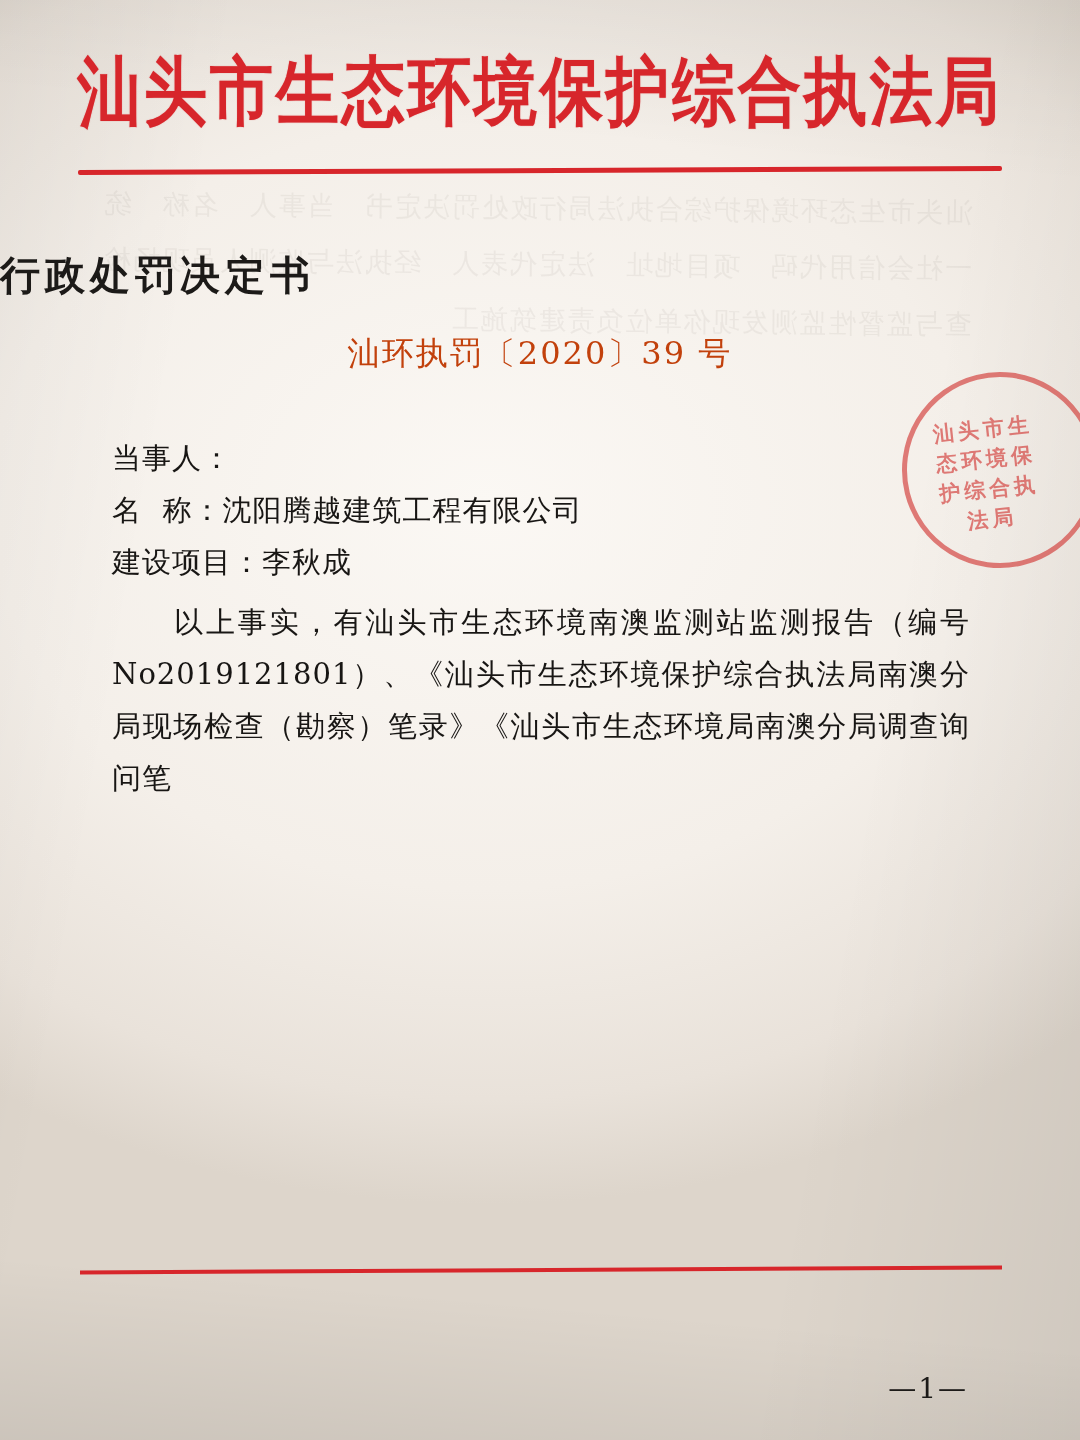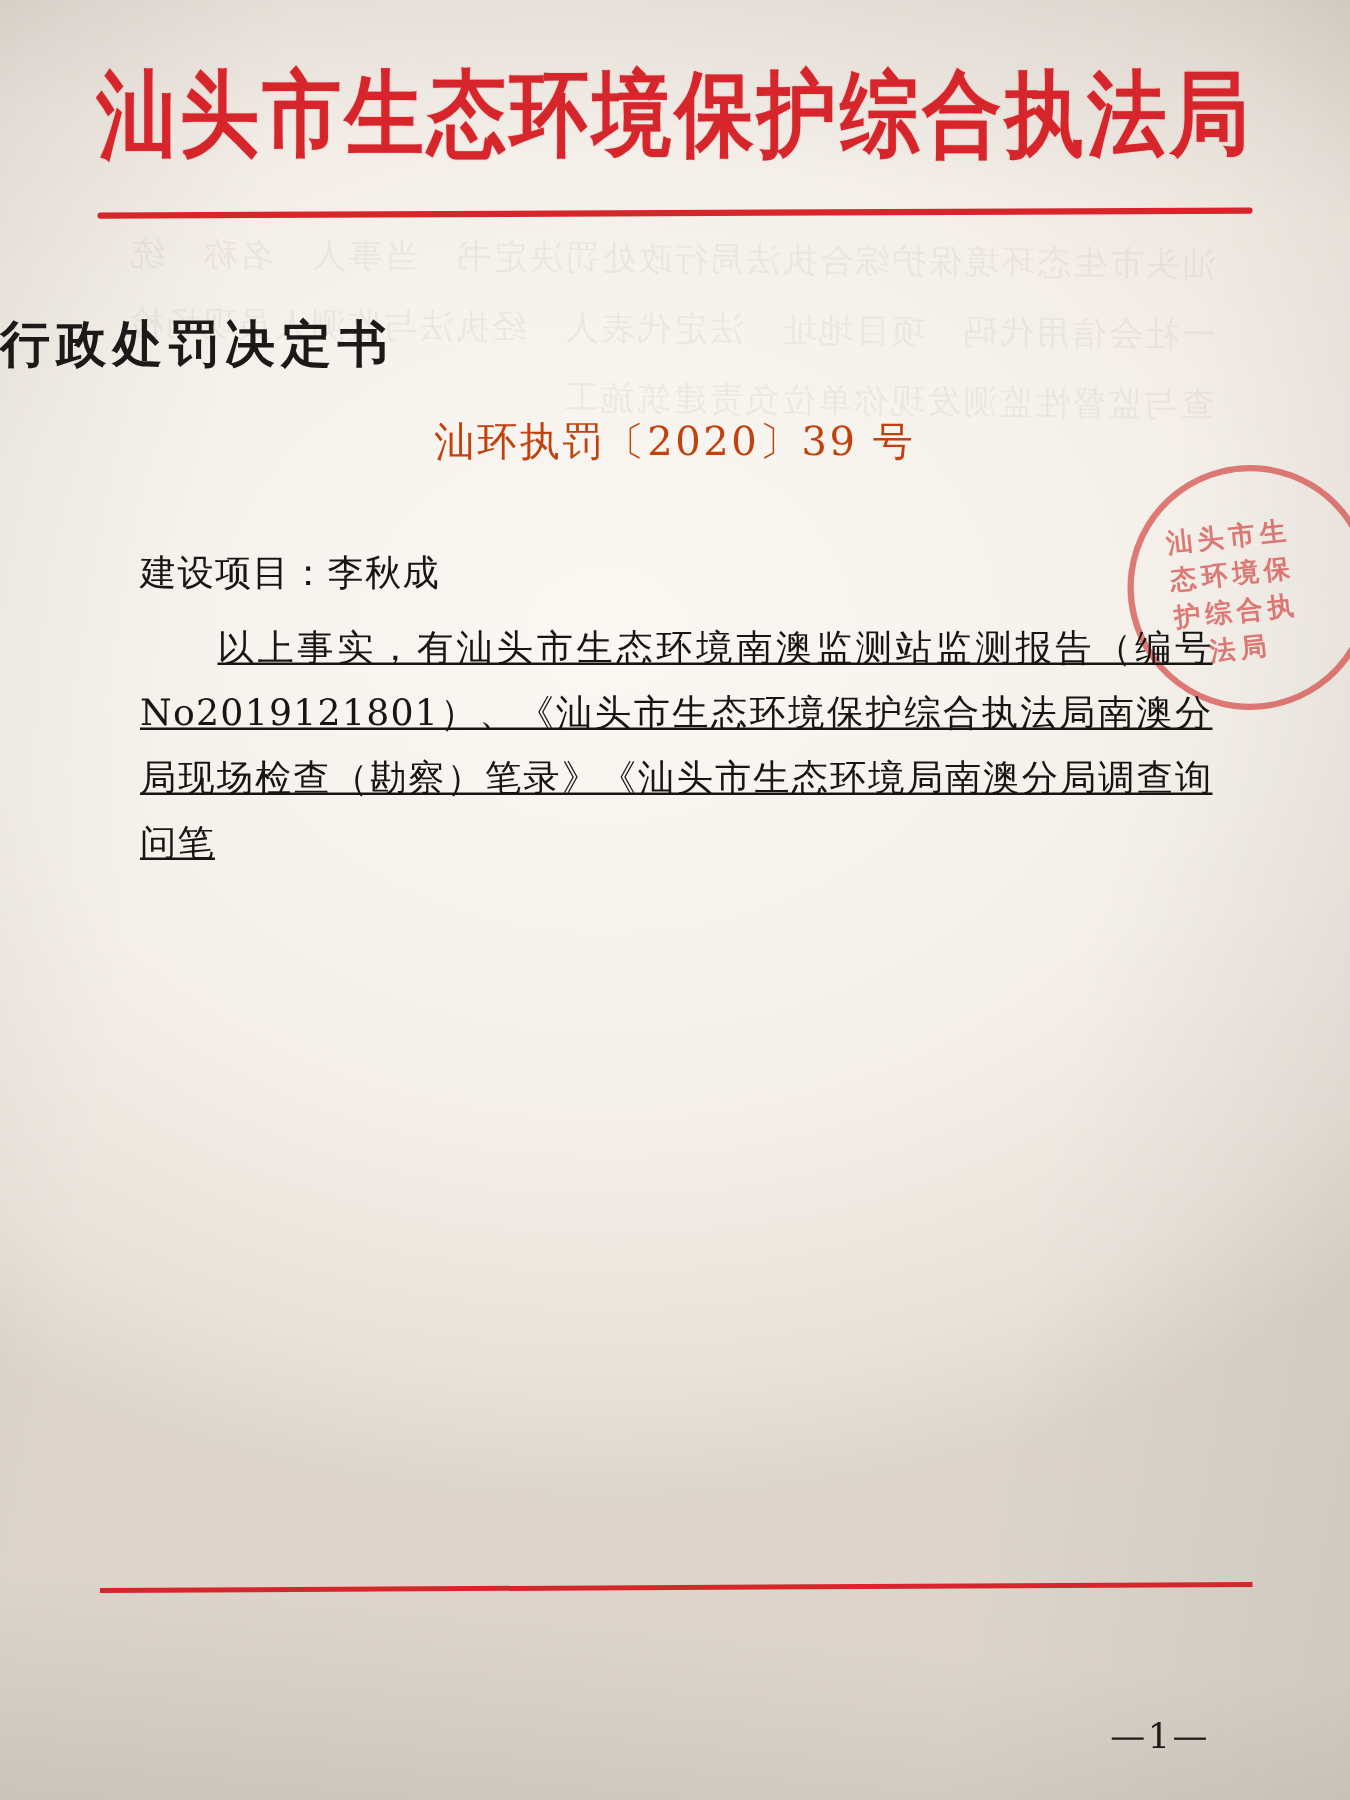--- a/index.html
+++ b/index.html
@@ -128,21 +128,20 @@
     margin: 0;
   }
   .indent {
     text-indent: 62px;
   }
   .para-main {
     margin-top: 10px;
   }
   .para-second {
     margin-top: 8px;
-    text-decoration: underline;
   }
 
   
   .seal {
     position: absolute;
     right: -18px;
     top: 372px;
     width: 186px;
     height: 186px;
     border: 5px solid #d1322f;
@@ -200,19 +199,21 @@
   <div class="rule-top"></div>
 
   <div class="doc-title">行政处罚决定书</div>
   <div class="doc-number">汕环执罚〔2020〕39 号</div>
 
   <div class="seal">
     <div class="seal-text">汕头市生态环境保护综合执法局</div>
   </div>
 
   <div class="body-block">
+    <p class="para line">当事人：</p>
+    <p class="para line">名  称：沈阳腾越建筑工程有限公司</p>
     <p class="para line">建设项目：李秋成</p>
     <p class="para indent para-second">以上事实，有汕头市生态环境南澳监测站监测报告（编号No2019121801）、《汕头市生态环境保护综合执法局南澳分局现场检查（勘察）笔录》《汕头市生态环境局南澳分局调查询问笔</p>
   </div>
 
   <div class="rule-bottom"></div>
   <div class="page-no">—1—</div>
 </div>
 
 </body></html>

